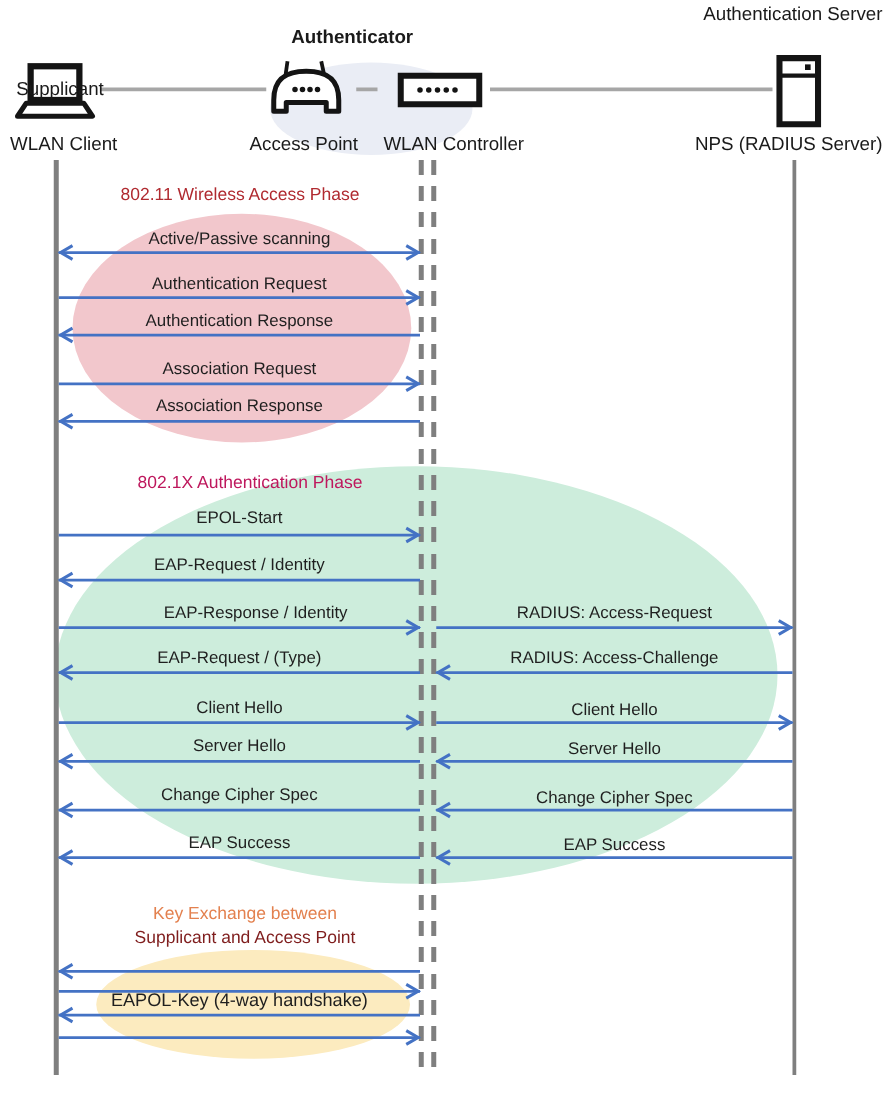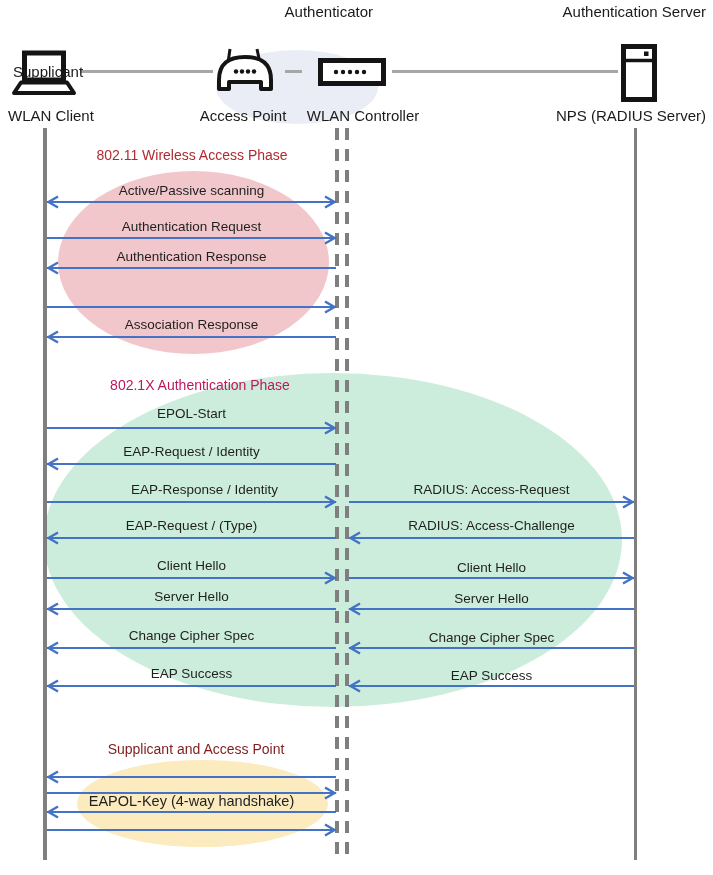--- a/index.html
+++ b/index.html
@@ -23,21 +23,21 @@
   }
   .msg-label.large{font-size:14.5px;}
   svg.arrow{position:absolute;z-index:4;overflow:visible;}
 </style>
 </head>
 <body>
 
 <div id="stage">
 
   <div class="abs role-label" style="left:13px;top:19px;margin-top:44px;">Supplicant</div>
-  <div class="abs role-label" style="left:233px;top:3px;width:140px;text-align:right;">Authenticator</div>
+  <div class="abs role-label" style="left:233px;top:21px;width:140px;text-align:left;font-weight:bold;">Authenticator</div>
   <div class="abs role-label" style="left:520px;top:3px;width:186px;text-align:right;">Authentication Server</div>
 
   <div class="abs ellipse" style="left: 216px; top: 50px; width: 162px; height: 74px; background-color: rgb(234, 237, 245);"></div>
 
   <svg class="abs icon" style="left:12px;top:50px;" width="66" height="46" viewBox="0 0 66 46">
     <rect x="12.5" y="3" width="39" height="27" fill="#fff" stroke="#141414" stroke-width="5"></rect>
     <path d="M9,32.5 L55,32.5 L62,43 L2,43 Z" fill="#fff" stroke="#141414" stroke-width="4" stroke-linejoin="round"></path>
   </svg>
 
   <div class="abs connector" style="left:80px;top:70px;width:133px;"></div>
@@ -80,39 +80,41 @@
   <div class="abs ellipse" style="left: 44px; top: 373px; width: 578px; height: 334px; background-color: rgb(205, 237, 220);"></div>
   <div class="abs ellipse" style="left: 77px; top: 760px; width: 251px; height: 87px; background-color: rgb(252, 235, 191);"></div>
 
   <div class="abs lifeline" style="left:43px;width:4px;"></div>
   <div class="abs lifeline dashed" style="left:335px;width:4px;background-color:transparent;"></div>
   <div class="abs lifeline dashed" style="left:345px;width:4px;background-color:transparent;"></div>
   <div class="abs lifeline" style="left:634px;width:3px;"></div>
 
   <div class="abs phase-title" style="left: 60px; top: 147px; width: 264px; color: rgb(176, 42, 48);">802.11 Wireless Access Phase</div>
   <div class="abs phase-title" style="left: 68px; top: 377px; width: 264px; color: #be185d;">802.1X Authentication Phase</div>
+  <div class="abs phase-title" style="left: 60px; top: 722px; width: 272px; color: rgb(227, 129, 79);">Key Exchange between</div>
   <div class="abs phase-title" style="left: 60px; top: 741px; width: 272px; color: #7f1d1d;">Supplicant and Access Point</div>
 
   <div id="messages-layer" class="abs" style="left:0;top:0;width:713px;height:875px;">
       <div class="msg-label" style="left: 47px; width: 289px; top: 183px;">Active/Passive scanning</div>
       <svg class="arrow" width="289" height="16" style="left: 47px; top: 194px;">
         <path d="M0,8 L289,8" stroke="#4472c4" stroke-width="2.2" fill="none"></path>
         <path fill="none" stroke="#4472c4" stroke-width="2.4" d="M278,2.5 L287.5,8 L278,13.5"></path>
         <path fill="none" stroke="#4472c4" stroke-width="2.4" d="M11,2.5 L1.5,8 L11,13.5"></path>
       </svg>
       <div class="msg-label" style="left: 47px; width: 289px; top: 219px;">Authentication Request</div>
       <svg class="arrow" width="289" height="16" style="left: 47px; top: 230px;">
         <path d="M0,8 L289,8" stroke="#4472c4" stroke-width="2.2" fill="none"></path>
         <path fill="none" stroke="#4472c4" stroke-width="2.4" d="M278,2.5 L287.5,8 L278,13.5"></path>
       </svg>
       <div class="msg-label" style="left: 47px; width: 289px; top: 249px;">Authentication Response</div>
       <svg class="arrow" width="289" height="16" style="left: 47px; top: 260px;">
         <path d="M0,8 L289,8" stroke="#4472c4" stroke-width="2.2" fill="none"></path>
         <path fill="none" stroke="#4472c4" stroke-width="2.4" d="M11,2.5 L1.5,8 L11,13.5"></path>
       </svg>
+      <div class="msg-label" style="left: 47px; width: 289px; top: 287px;">Association Request</div>
       <svg class="arrow" width="289" height="16" style="left: 47px; top: 299px;">
         <path d="M0,8 L289,8" stroke="#4472c4" stroke-width="2.2" fill="none"></path>
         <path fill="none" stroke="#4472c4" stroke-width="2.4" d="M278,2.5 L287.5,8 L278,13.5"></path>
       </svg>
       <div class="msg-label" style="left: 47px; width: 289px; top: 317px;">Association Response</div>
       <svg class="arrow" width="289" height="16" style="left: 47px; top: 329px;">
         <path d="M0,8 L289,8" stroke="#4472c4" stroke-width="2.2" fill="none"></path>
         <path fill="none" stroke="#4472c4" stroke-width="2.4" d="M11,2.5 L1.5,8 L11,13.5"></path>
       </svg>
       <div class="msg-label" style="left: 47px; width: 289px; top: 406px;">EPOL-Start</div>

